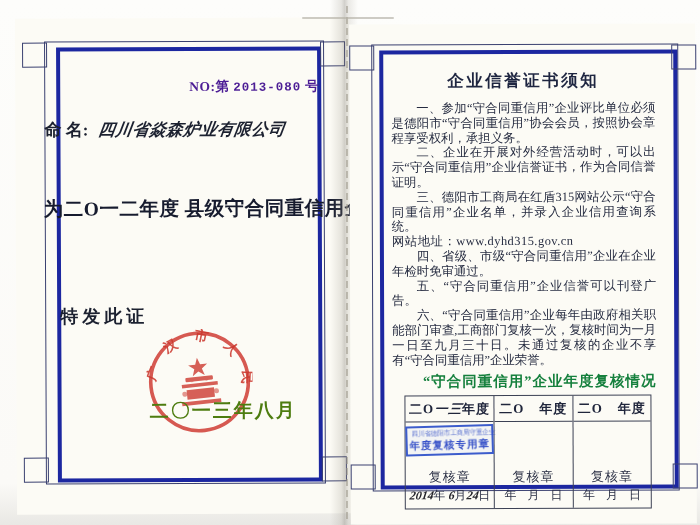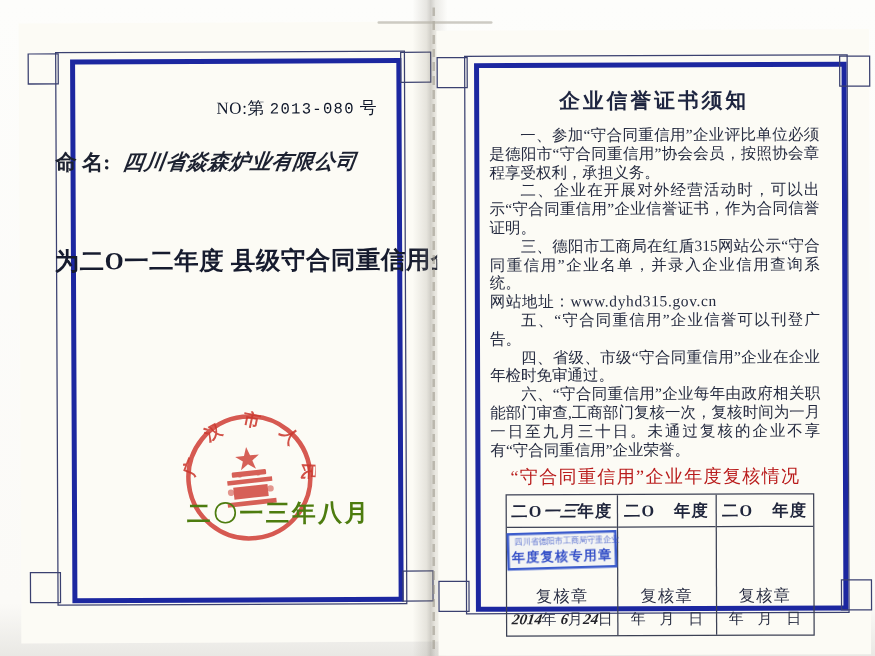--- a/index.html
+++ b/index.html
@@ -19,35 +19,35 @@
   .pr-outer{left:22px;top:20px;width:305px;height:445px;}
   .pr-blue{left:30px;top:26px;width:290px;height:431px;}
   .corner{position:absolute;width:23px;height:23px;border:1.5px solid #3a4070;background:transparent;}
   
   .fold{position:absolute;left:330px;top:0;width:28px;height:525px;
     background:linear-gradient(90deg,rgba(150,145,133,0) 0%,rgba(150,145,133,.22) 40%,rgba(110,105,95,.30) 52%,rgba(150,145,133,.18) 66%,rgba(150,145,133,0) 100%);}
   .crease{position:absolute;left:346px;top:6px;width:2px;height:515px;opacity:.55;
     background:repeating-linear-gradient(180deg,#9b9689 0 7px,transparent 7px 11px);}
   .fold-topline{position:absolute;left:302px;top:17px;width:92px;height:2px;background:#b4b0a6;opacity:.65;border-radius:2px;}
   
-  .serial{position:absolute;left:158px;top:60px;font-size:13.5px;letter-spacing:.5px;color:#0f172a;white-space:nowrap;}
+  .serial{position:absolute;left:174px;top:60px;font-size:13.5px;letter-spacing:.5px;color:#4c1d95;white-space:nowrap;font-weight:bold;}
   .serial .num{font-family:"Liberation Mono","DejaVu Sans Mono",monospace;font-size:12.5px;letter-spacing:1px;}
   .name-line{position:absolute;left:29px;top:100px;font-size:17px;font-weight:bold;color:#1c2130;white-space:nowrap;}
   .hw{font-style:italic;display:inline-block;transform:skewX(-8deg);}
   .company{margin-left:6px;font-size:16.5px;letter-spacing:.5px;}
   .award-line{position:absolute;left:28px;top:177px;font-size:19.5px;font-weight:bold;letter-spacing:.5px;color:#161b2e;white-space:nowrap;}
   .issue-line{position:absolute;left:44px;top:286px;font-size:18px;font-weight:bold;letter-spacing:4px;color:#1c2130;}
   .seal{position:absolute;left:130px;top:311px;width:106px;height:106px;opacity:.92;}
   .date-line{position:absolute;left:133px;top:380px;font-size:19px;font-weight:bold;letter-spacing:2px;color:#4d7c0f;white-space:nowrap;z-index:4;}
   
   .rp-content{position:absolute;left:42px;right:40px;top:46px;}
   .rp-title{text-align:center;font-size:16.5px;font-weight:bold;letter-spacing:2.5px;color:#1e2540;margin:0 0 9px 0;}
   .rp-body p{margin:0;font-size:12.4px;line-height:14.8px;text-align:justify;text-indent:2em;color:#252b40;}
   .rp-body p.web{text-indent:0;letter-spacing:.5px;}
-  .table-title{text-align:center;font-size:14.5px;font-weight:normal;letter-spacing:1px;color:#b91c1c;margin:5px 0 4px 0;white-space:nowrap;}
+  .table-title{text-align:right;font-size:14.5px;font-weight:bold;letter-spacing:1px;color:#15803d;margin:5px 0 4px 0;white-space:nowrap;}
   .review-table{position:relative;margin-left:12px;width:245px;height:112px;border:1.6px solid #3c4154;display:flex;}
   .rt-col{flex:1;display:flex;flex-direction:column;border-right:1.6px solid #3c4154;}
   .rt-col:last-child{border-right:none;}
   .rt-head{height:25px;border-bottom:1.6px solid #3c4154;display:flex;align-items:center;justify-content:center;
     font-size:13px;font-weight:bold;letter-spacing:1px;color:#20263c;white-space:nowrap;text-align:center;}
   .hdr-gap{display:inline-block;width:15px;}
   .rt-body{flex:1;position:relative;display:flex;flex-direction:column;align-items:center;}
   .stamp{margin-top:3px;width:82px;border:2px solid #3c5ccc;color:#3550c8;text-align:center;
     transform:rotate(-1.5deg);padding:1px 1px;background:rgba(80,110,220,.05);filter:blur(.2px);}
   .stamp .l1{font-size:7px;letter-spacing:0;white-space:nowrap;transform:scaleX(.92);opacity:.8;}
@@ -76,20 +76,21 @@
     <span>号</span>
   </div>
 
   <div class="name-line">
     <span>命 名:</span>
     <span class="hw company">四川省焱森炉业有限公司</span>
   </div>
 
   <div class="award-line">为二O一二年度 县级守合同重信用企业</div>
 
+  <div class="issue-line">特发此证</div>
 
   <svg class="seal" viewBox="0 0 100 100">
     <g transform="rotate(-6 50 50)">
       <circle cx="50" cy="50" r="46" fill="none" stroke="#cb2b23" stroke-width="3.4" opacity=".85"></circle>
       <path id="sealArc" d="M 12 64 A 40 40 0 1 1 88 64" fill="none"></path>
       <text font-size="13" fill="#c8291f" letter-spacing="15" opacity=".88" font-weight="bold">
         <textPath href="#sealArc" startOffset="18">广汉市人民政府</textPath>
       </text>
       <g fill="#c8291f" opacity=".8">
         <polygon points="50,27 52.3,33.5 59,33.5 53.6,37.6 55.7,44 50,40 44.3,44 46.4,37.6 41,33.5 47.7,33.5"></polygon>
@@ -120,22 +121,22 @@
   <div class="corner" style="left:0px;top:440px;"></div>
   <div class="corner" style="left:322px;top:440px;"></div>
 
   <div class="rp-content">
     <div class="rp-title">企业信誉证书须知</div>
     <div class="rp-body">
       <p>一、参加“守合同重信用”企业评比单位必须是德阳市“守合同重信用”协会会员，按照协会章程享受权利，承担义务。</p>
       <p>二、企业在开展对外经营活动时，可以出示“守合同重信用”企业信誉证书，作为合同信誉证明。</p>
       <p>三、德阳市工商局在红盾315网站公示“守合同重信用”企业名单，并录入企业信用查询系统。</p>
       <p class="web">网站地址：www.dyhd315.gov.cn</p>
+      <p>四、省级、市级“守合同重信用”企业在企业年检时免审通过。</p>
       <p>五、“守合同重信用”企业信誉可以刊登广告。</p>
-      <p>四、省级、市级“守合同重信用”企业在企业年检时免审通过。</p>
       <p>六、“守合同重信用”企业每年由政府相关职能部门审查,工商部门复核一次，复核时间为一月一日至九月三十日。未通过复核的企业不享有“守合同重信用”企业荣誉。</p>
     </div>
 
     <div class="table-title">“守合同重信用”企业年度复核情况</div>
 
     <div class="review-table">
 
       <div class="rt-col">
         <div class="rt-head">
           <span>二O</span>

